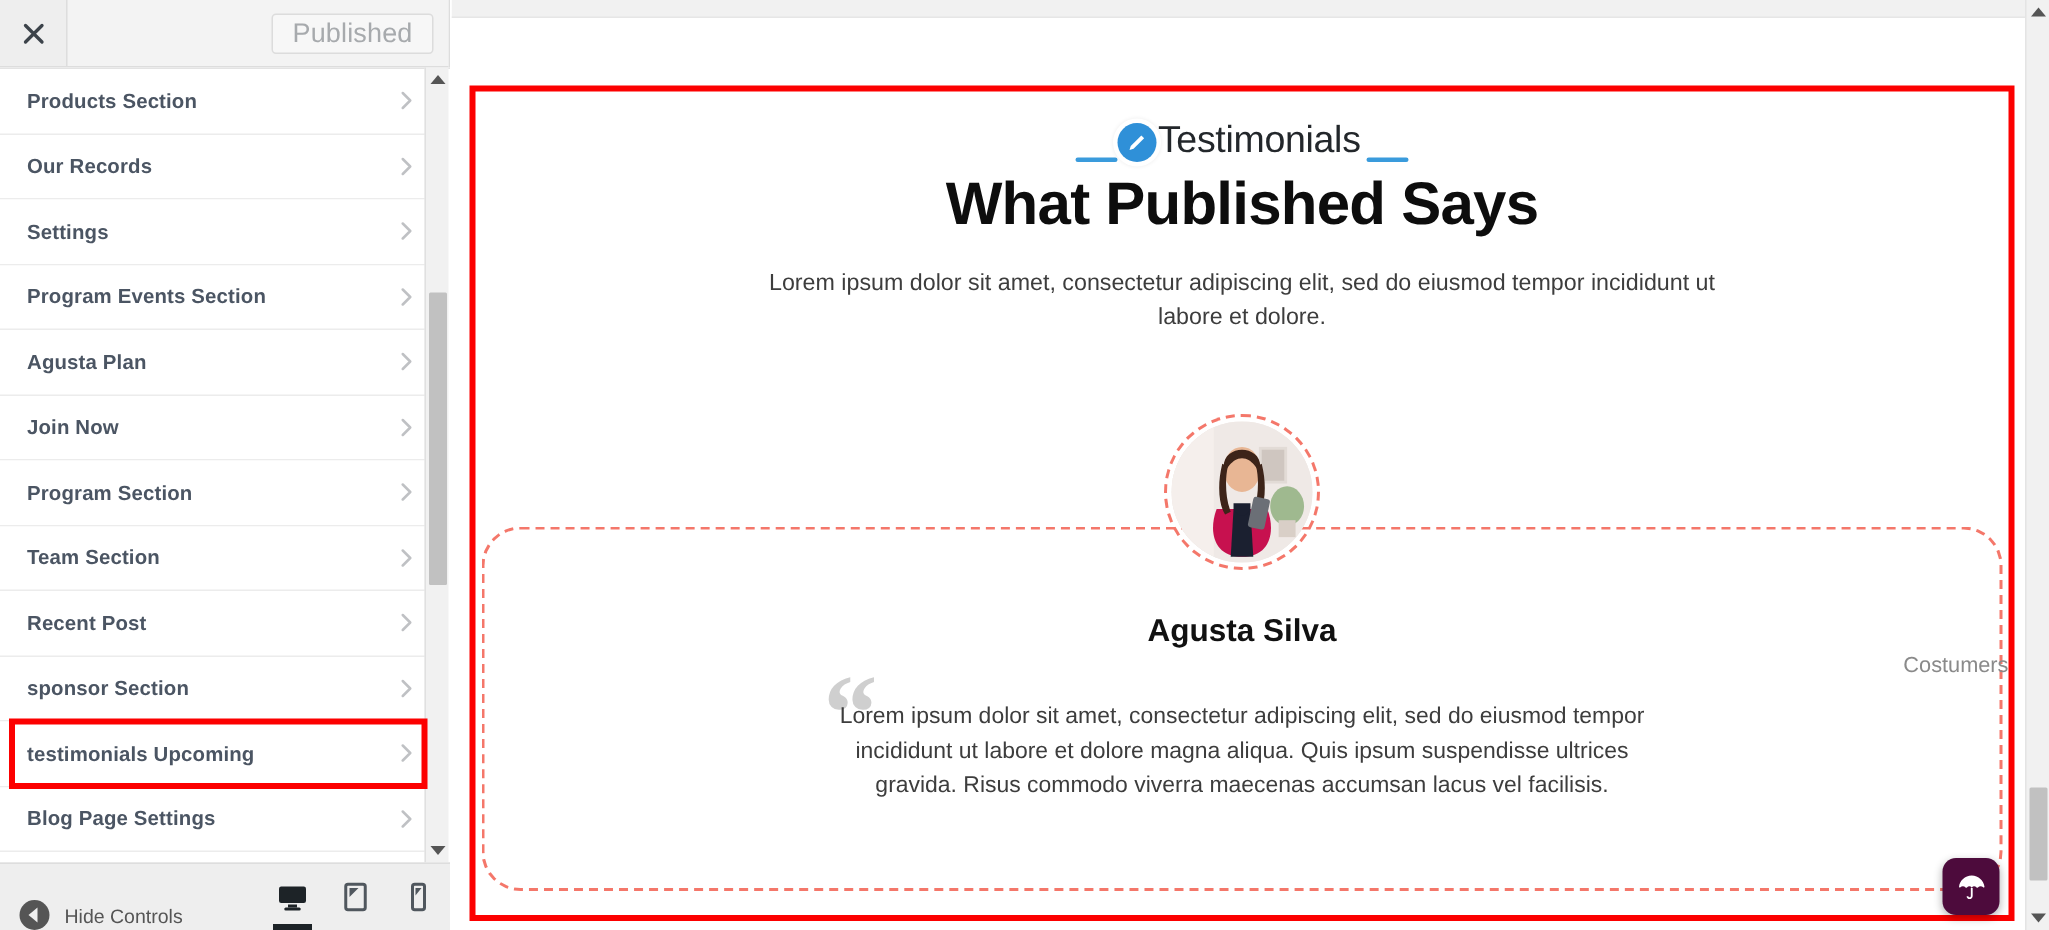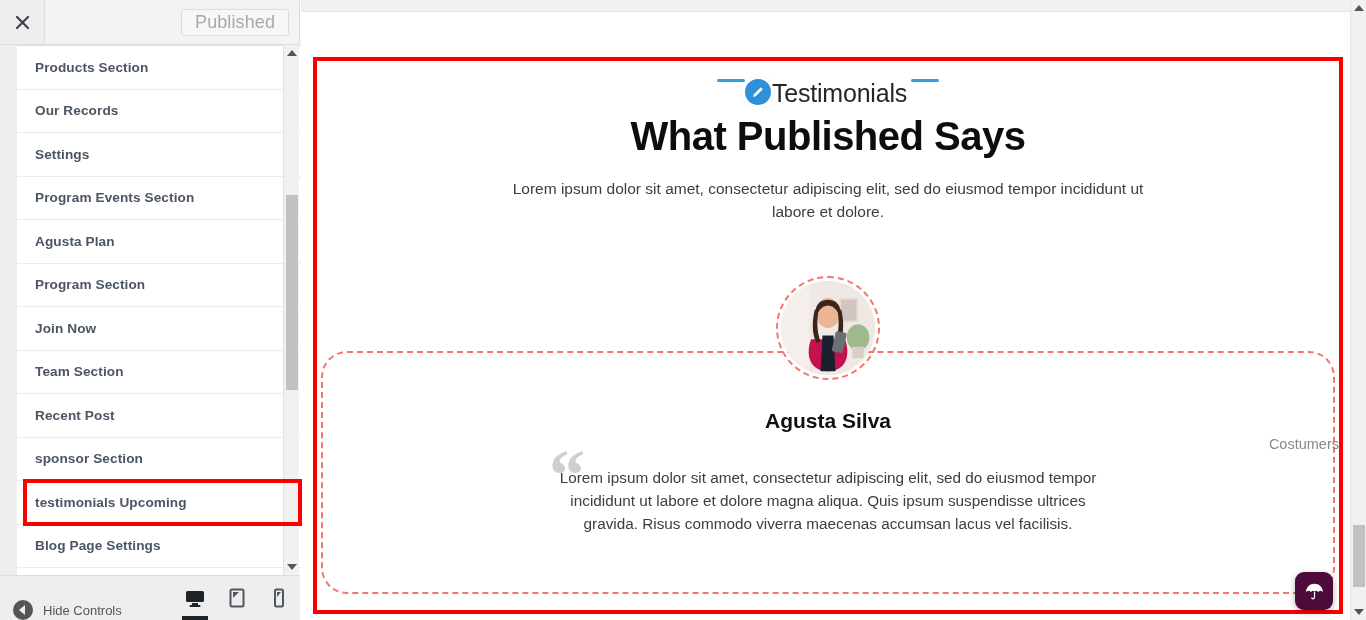--- a/index.html
+++ b/index.html
@@ -47,21 +47,21 @@
     background: #f7f7f7;
     color: #a7aaad;
     font-size: 18px;
     line-height: 25px;
     text-align: center;
     letter-spacing: .1px;
   }
 
   
   .cz-list-wrap {
-    position: absolute; left: 17px; top: 45px;
+    position: absolute; left: 0; top: 45px;
     width: 300px; height: 530px;
     background: #fff;
     overflow: hidden;
     border-top: 1px solid #e3e3e3;
   }
   .cz-list { width: 292px; }
   .cz-item {
     position: relative;
     height: 43.5px;
     border-bottom: 1px solid #ececec;
@@ -195,21 +195,21 @@
   
   .tm-section {
     position: absolute;
     left: 16px; top: 61px;
     width: 1022px; height: 549px;
     background: #fff;
     overflow: hidden;
   }
 
   .tm-eyebrow {
-    display: flex; align-items: flex-start; justify-content: center;
+    display: flex; align-items: flex-end; justify-content: center;
     margin-top: 18px;
     gap: 0;
   }
   .tm-rule {
     width: 28px; height: 3px; background: #3a9bdc;
     border-radius: 2px;
   }
   .tm-rule.left { margin-right: 2px; }
   .tm-rule.right { margin-left: 4px; }
   .tm-badge {
@@ -410,30 +410,30 @@
         <div class="cz-item">
           <span class="cz-item-label">Agusta Plan</span>
           <span class="cz-item-chevron">
             <svg width="14" height="14" viewBox="0 0 14 14">
                 <path d="M4.5 2 L9.5 7 L4.5 12" stroke="#8c8f94" stroke-width="1.7" fill="none" stroke-linecap="round" stroke-linejoin="round"></path>
               </svg>
           </span>
         </div>
 
         <div class="cz-item">
+          <span class="cz-item-label">Join Now</span>
+          <span class="cz-item-chevron">
+            <svg width="14" height="14" viewBox="0 0 14 14">
+                <path d="M4.5 2 L9.5 7 L4.5 12" stroke="#8c8f94" stroke-width="1.7" fill="none" stroke-linecap="round" stroke-linejoin="round"></path>
+              </svg>
+          </span>
+        </div>
+
+        <div class="cz-item">
           <span class="cz-item-label">Program Section</span>
-          <span class="cz-item-chevron">
-            <svg width="14" height="14" viewBox="0 0 14 14">
-                <path d="M4.5 2 L9.5 7 L4.5 12" stroke="#8c8f94" stroke-width="1.7" fill="none" stroke-linecap="round" stroke-linejoin="round"></path>
-              </svg>
-          </span>
-        </div>
-
-        <div class="cz-item">
-          <span class="cz-item-label">Join Now</span>
           <span class="cz-item-chevron">
             <svg width="14" height="14" viewBox="0 0 14 14">
                 <path d="M4.5 2 L9.5 7 L4.5 12" stroke="#8c8f94" stroke-width="1.7" fill="none" stroke-linecap="round" stroke-linejoin="round"></path>
               </svg>
           </span>
         </div>
 
         <div class="cz-item">
           <span class="cz-item-label">Team Section</span>
           <span class="cz-item-chevron">

